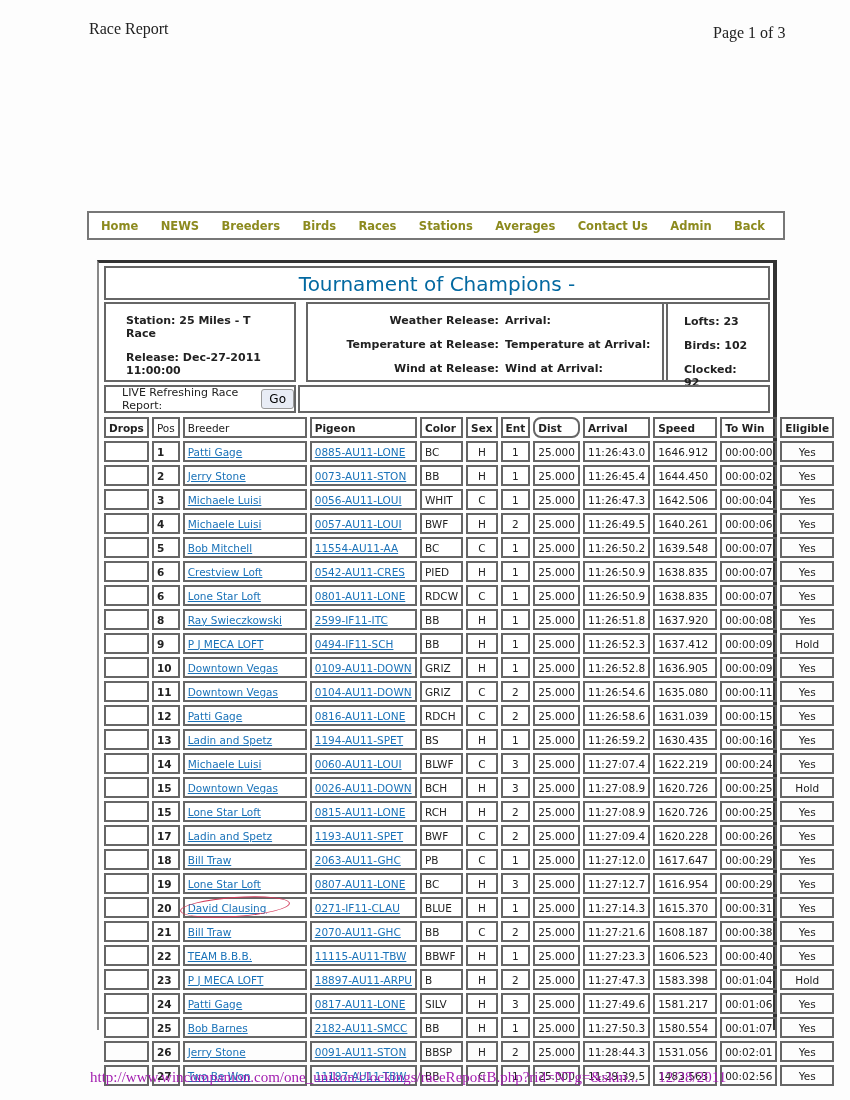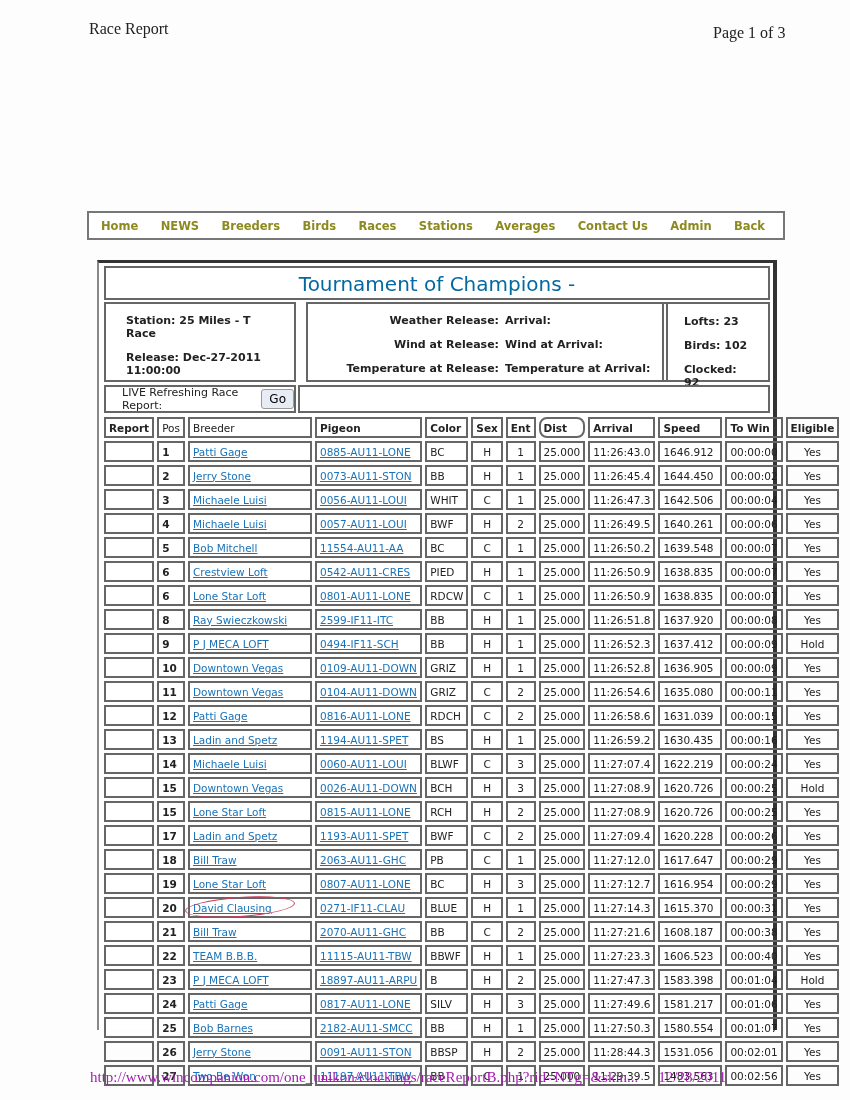--- a/index.html
+++ b/index.html
@@ -69,45 +69,45 @@
   <div>Station: 25 Miles - T Race</div>
   <div>Release: Dec-27-2011 11:00:00</div>
 </div>
 
 <div class="box weather">
   <div class="r">
       <span class="l">Weather Release:</span>
       <span>Arrival:</span>
     </div>
   <div class="r">
+      <span class="l">Temperature at Release:</span>
+      <span>Temperature at Arrival:</span>
+    </div>
+  <div class="r">
       <span class="l">Wind at Release:</span>
       <span>Wind at Arrival:</span>
-    </div>
-  <div class="r">
-      <span class="l">Temperature at Release:</span>
-      <span>Temperature at Arrival:</span>
     </div>
 </div>
 
 <div class="box stats">
   <div>Lofts: 23</div>
   <div>Birds: 102</div>
   <div>Clocked: 92</div>
 </div>
 
 <div class="box live">
   <span>LIVE Refreshing Race Report:</span>
   <button>Go</button>
 </div>
 <div class="box blank"></div>
 
 <table class="res">
   <thead>
     <tr>
-      <th class="c-drops">Report</th>
+      <th class="c-drops">Drops</th>
       <th class="c-pos pos">Pos</th>
       <th class="c-brd brd">Breeder</th>
       <th class="c-pig">Pigeon</th>
       <th class="c-col">Color</th>
       <th class="c-sex">Sex</th>
       <th class="c-ent">Ent</th>
       <th class="c-dist">Dist</th>
       <th class="c-arr">Arrival</th>
       <th class="c-spd">Speed</th>
       <th class="c-win">To Win</th>

